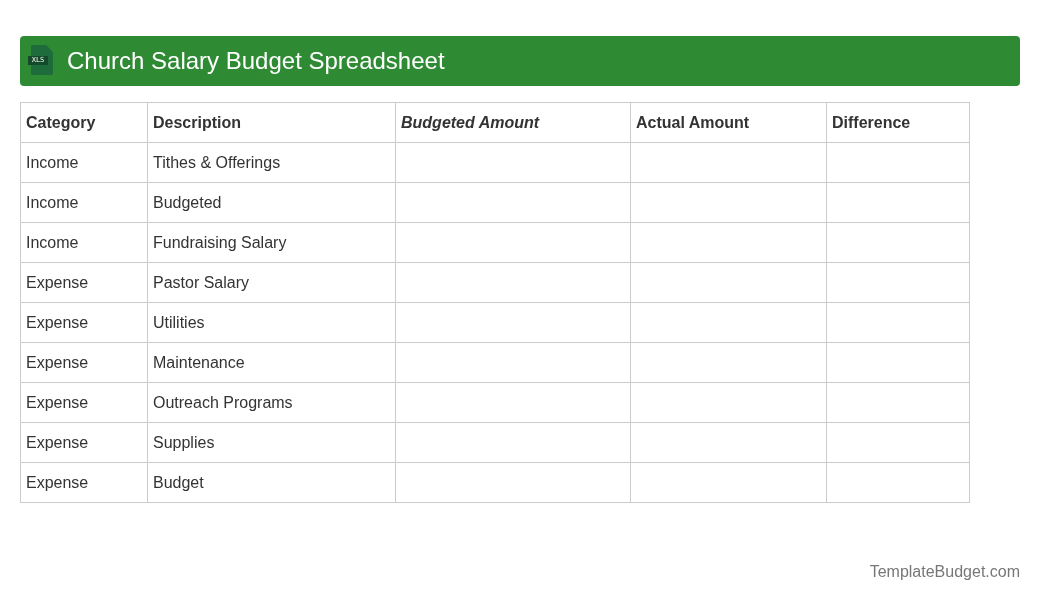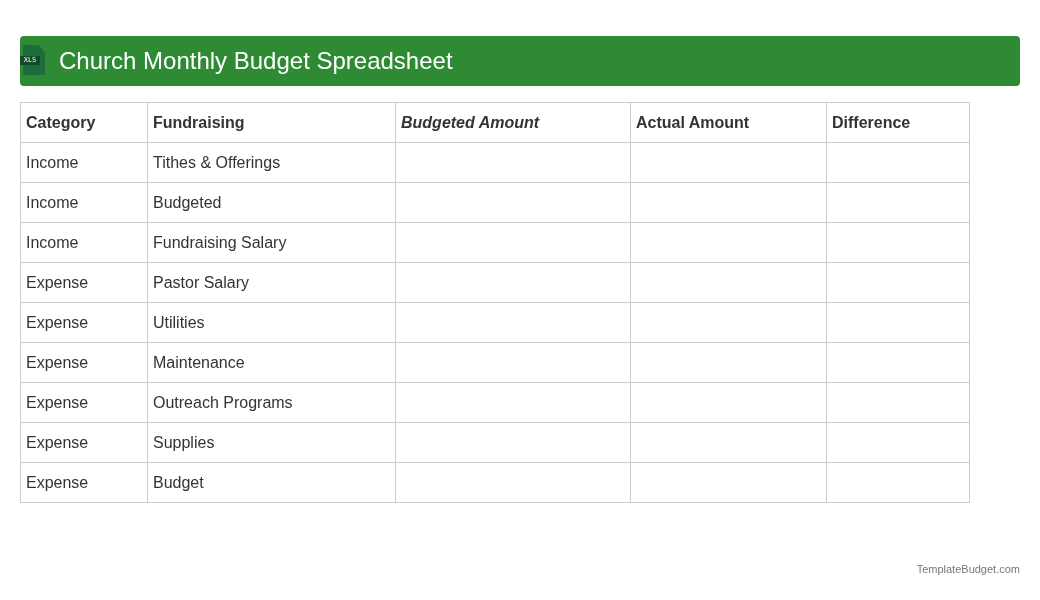--- a/index.html
+++ b/index.html
@@ -1,42 +1,42 @@
 <!DOCTYPE html>
 <html><head>
 <meta charset="utf-8">
 <style>
   body { margin:0; background:#ffffff; font-family:"Liberation Sans", sans-serif; width:1040px; height:600px; position:relative; }
   .header { position:absolute; left:20px; top:36px; width:1000px; height:50px; background:#2e8b34; border-radius:4px; display:flex; align-items:center; }
-  .icon { margin-left:0; width:28px; height:32px; position:relative; }
+  .icon { margin-left:8px; width:28px; height:32px; position:relative; }
   .icon .doc { position:absolute; left:3px; top:0; width:22px; height:30px; background:#1e6b3c; border-radius:2px; clip-path:polygon(0 0,70% 0,100% 25%,100% 100%,0 100%); }
   .icon .lbl { position:absolute; left:0; top:11px; width:20px; height:9px; background:#134a29; color:#fff; font-size:7px; line-height:9px; text-align:center; font-family:"DejaVu Sans Mono", monospace; }
   .title { color:#fff; font-size:24px; margin-left:11px; }
   table { position:absolute; left:20px; top:102px; border-collapse:collapse; }
   td, th { border:1px solid #cccccc; height:39px; padding:0 5px; font-size:16px; color:#333; text-align:left; vertical-align:middle;margin-top:35px; }
   th { font-weight:bold; }
   .c1{width:116px;} .c2{width:237px;} .c3{width:224px;font-style:italic;} .c4{width:185px;} .c5{width:132px;}
-  .footer { position:absolute; right:20px; top:563px; font-size:11px; color:#777; }
+  .footer { position:absolute; right:20px; top:563px; font-size:16px; color:#777; }
 </style>
 </head>
 <body>
 
 <div class="header">
   <div class="icon">
     <div class="doc"></div>
     <div class="lbl">XLS</div>
   </div>
-  <div class="title">Church Monthly Budget Spreadsheet</div>
+  <div class="title">Church Salary Budget Spreadsheet</div>
 </div>
 
 <table>
   <thead>
     <tr>
       <th class="c1">Category</th>
-      <th class="c2">Fundraising</th>
+      <th class="c2">Description</th>
       <th class="c3">Budgeted Amount</th>
       <th class="c4">Actual Amount</th>
       <th class="c5">Difference</th>
     </tr>
   </thead>
   <tbody id="tbody">
       <tr>
         <td>Income</td>
         <td>Tithes &amp; Offerings</td>
         <td></td>

